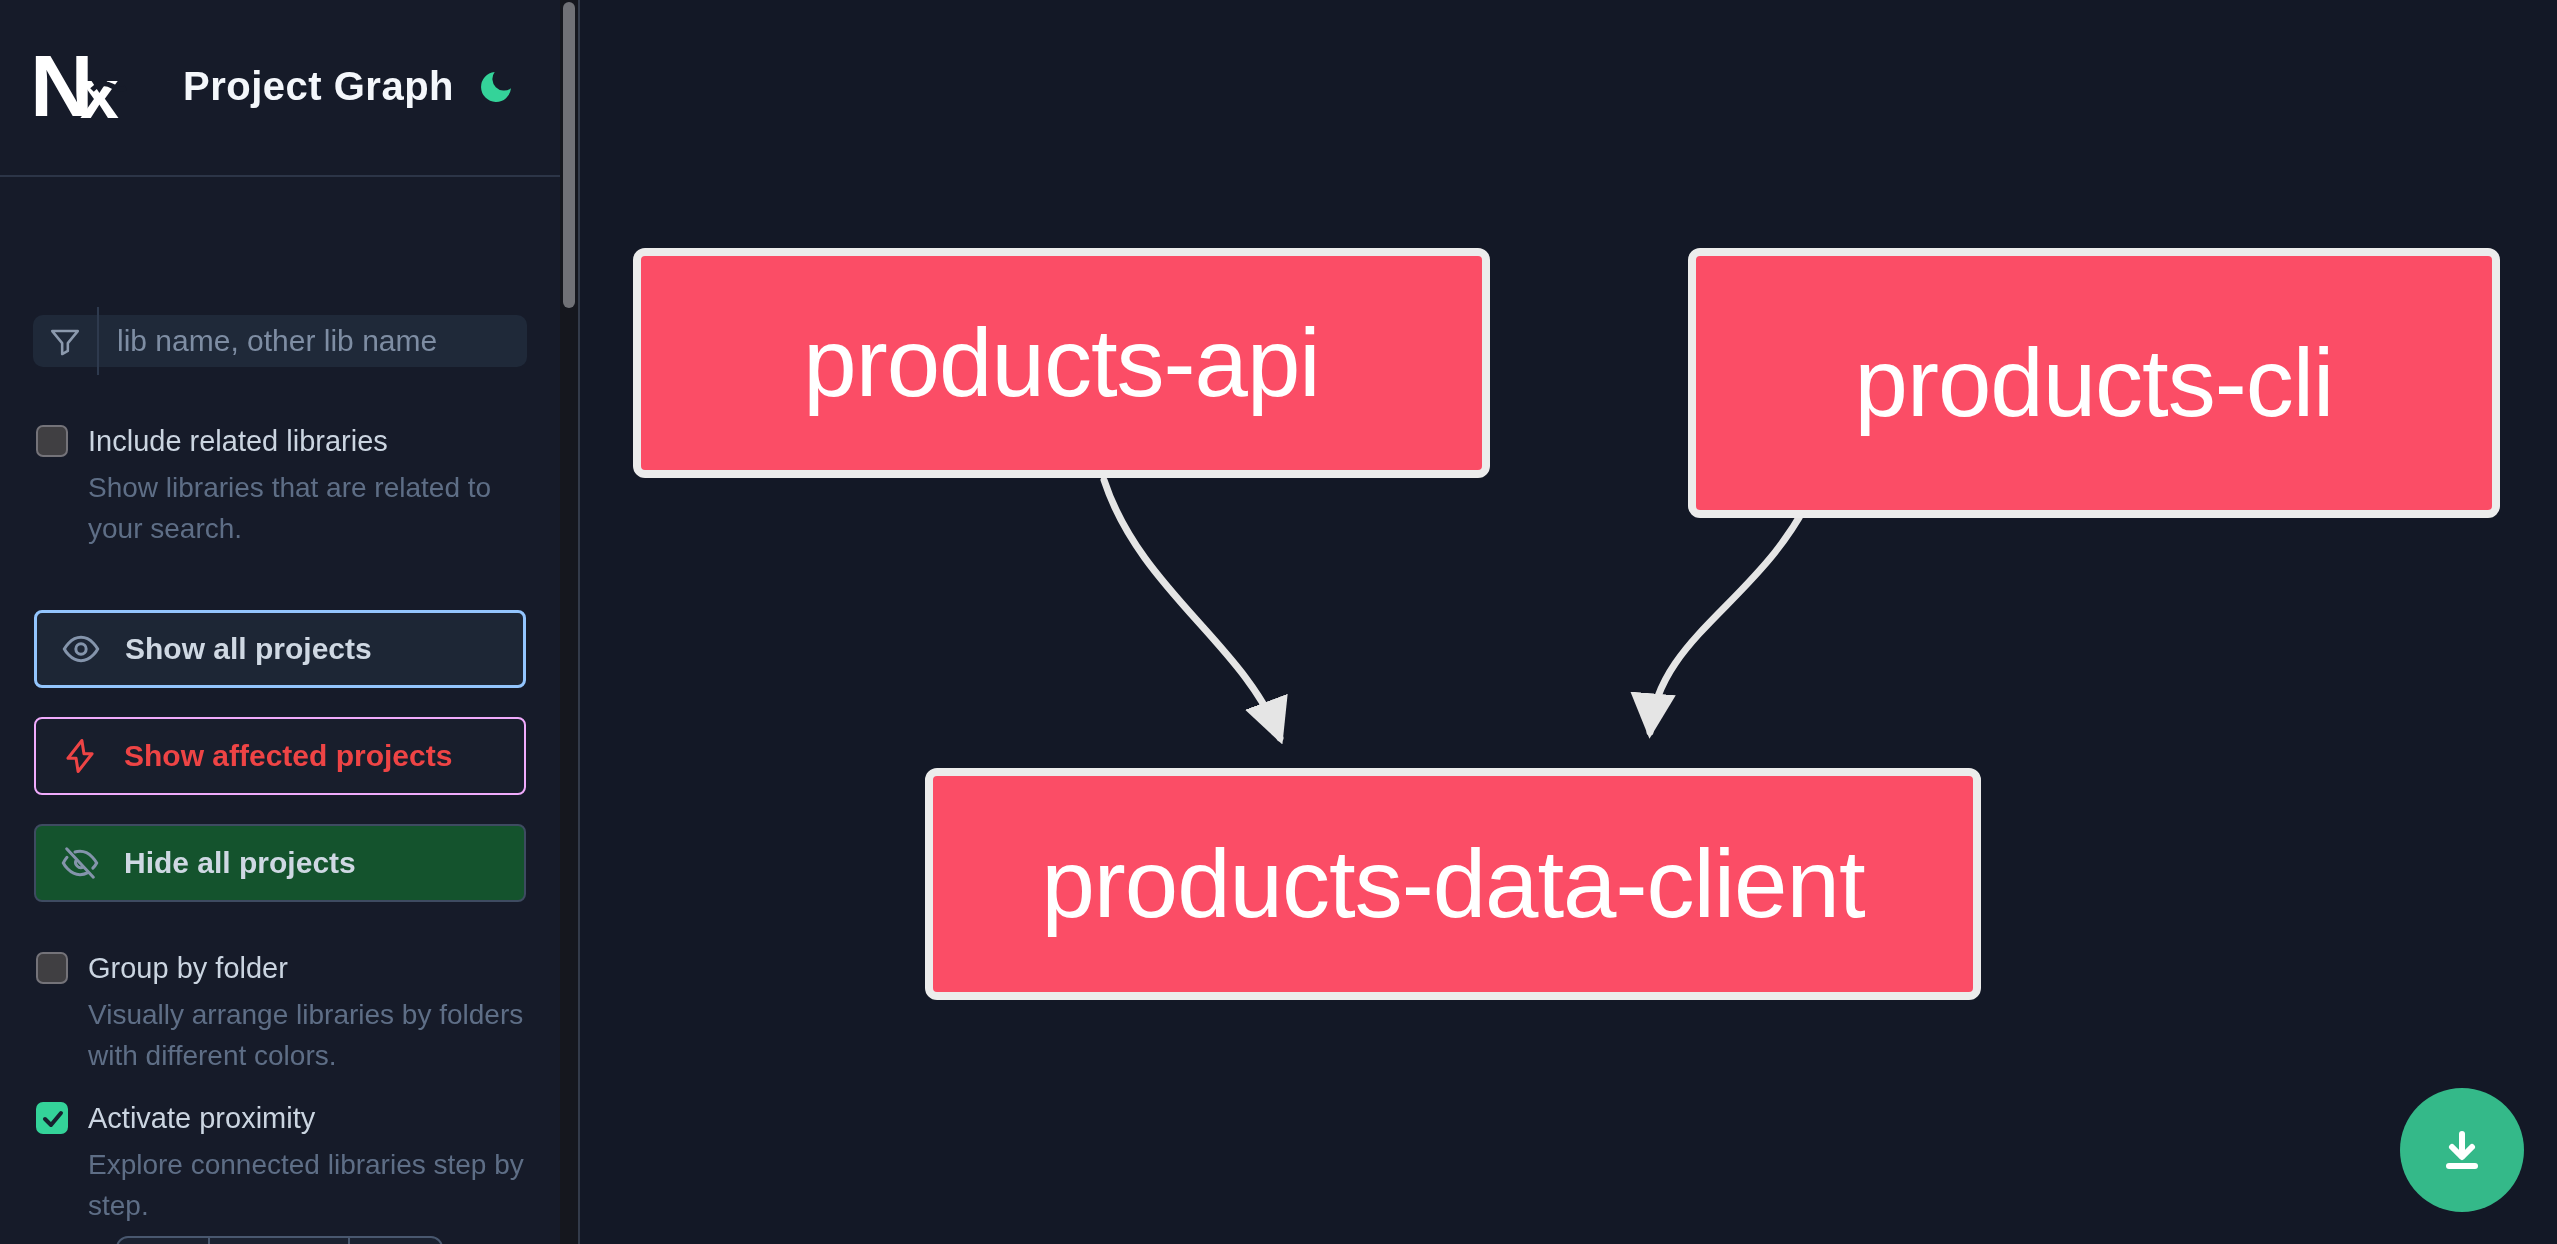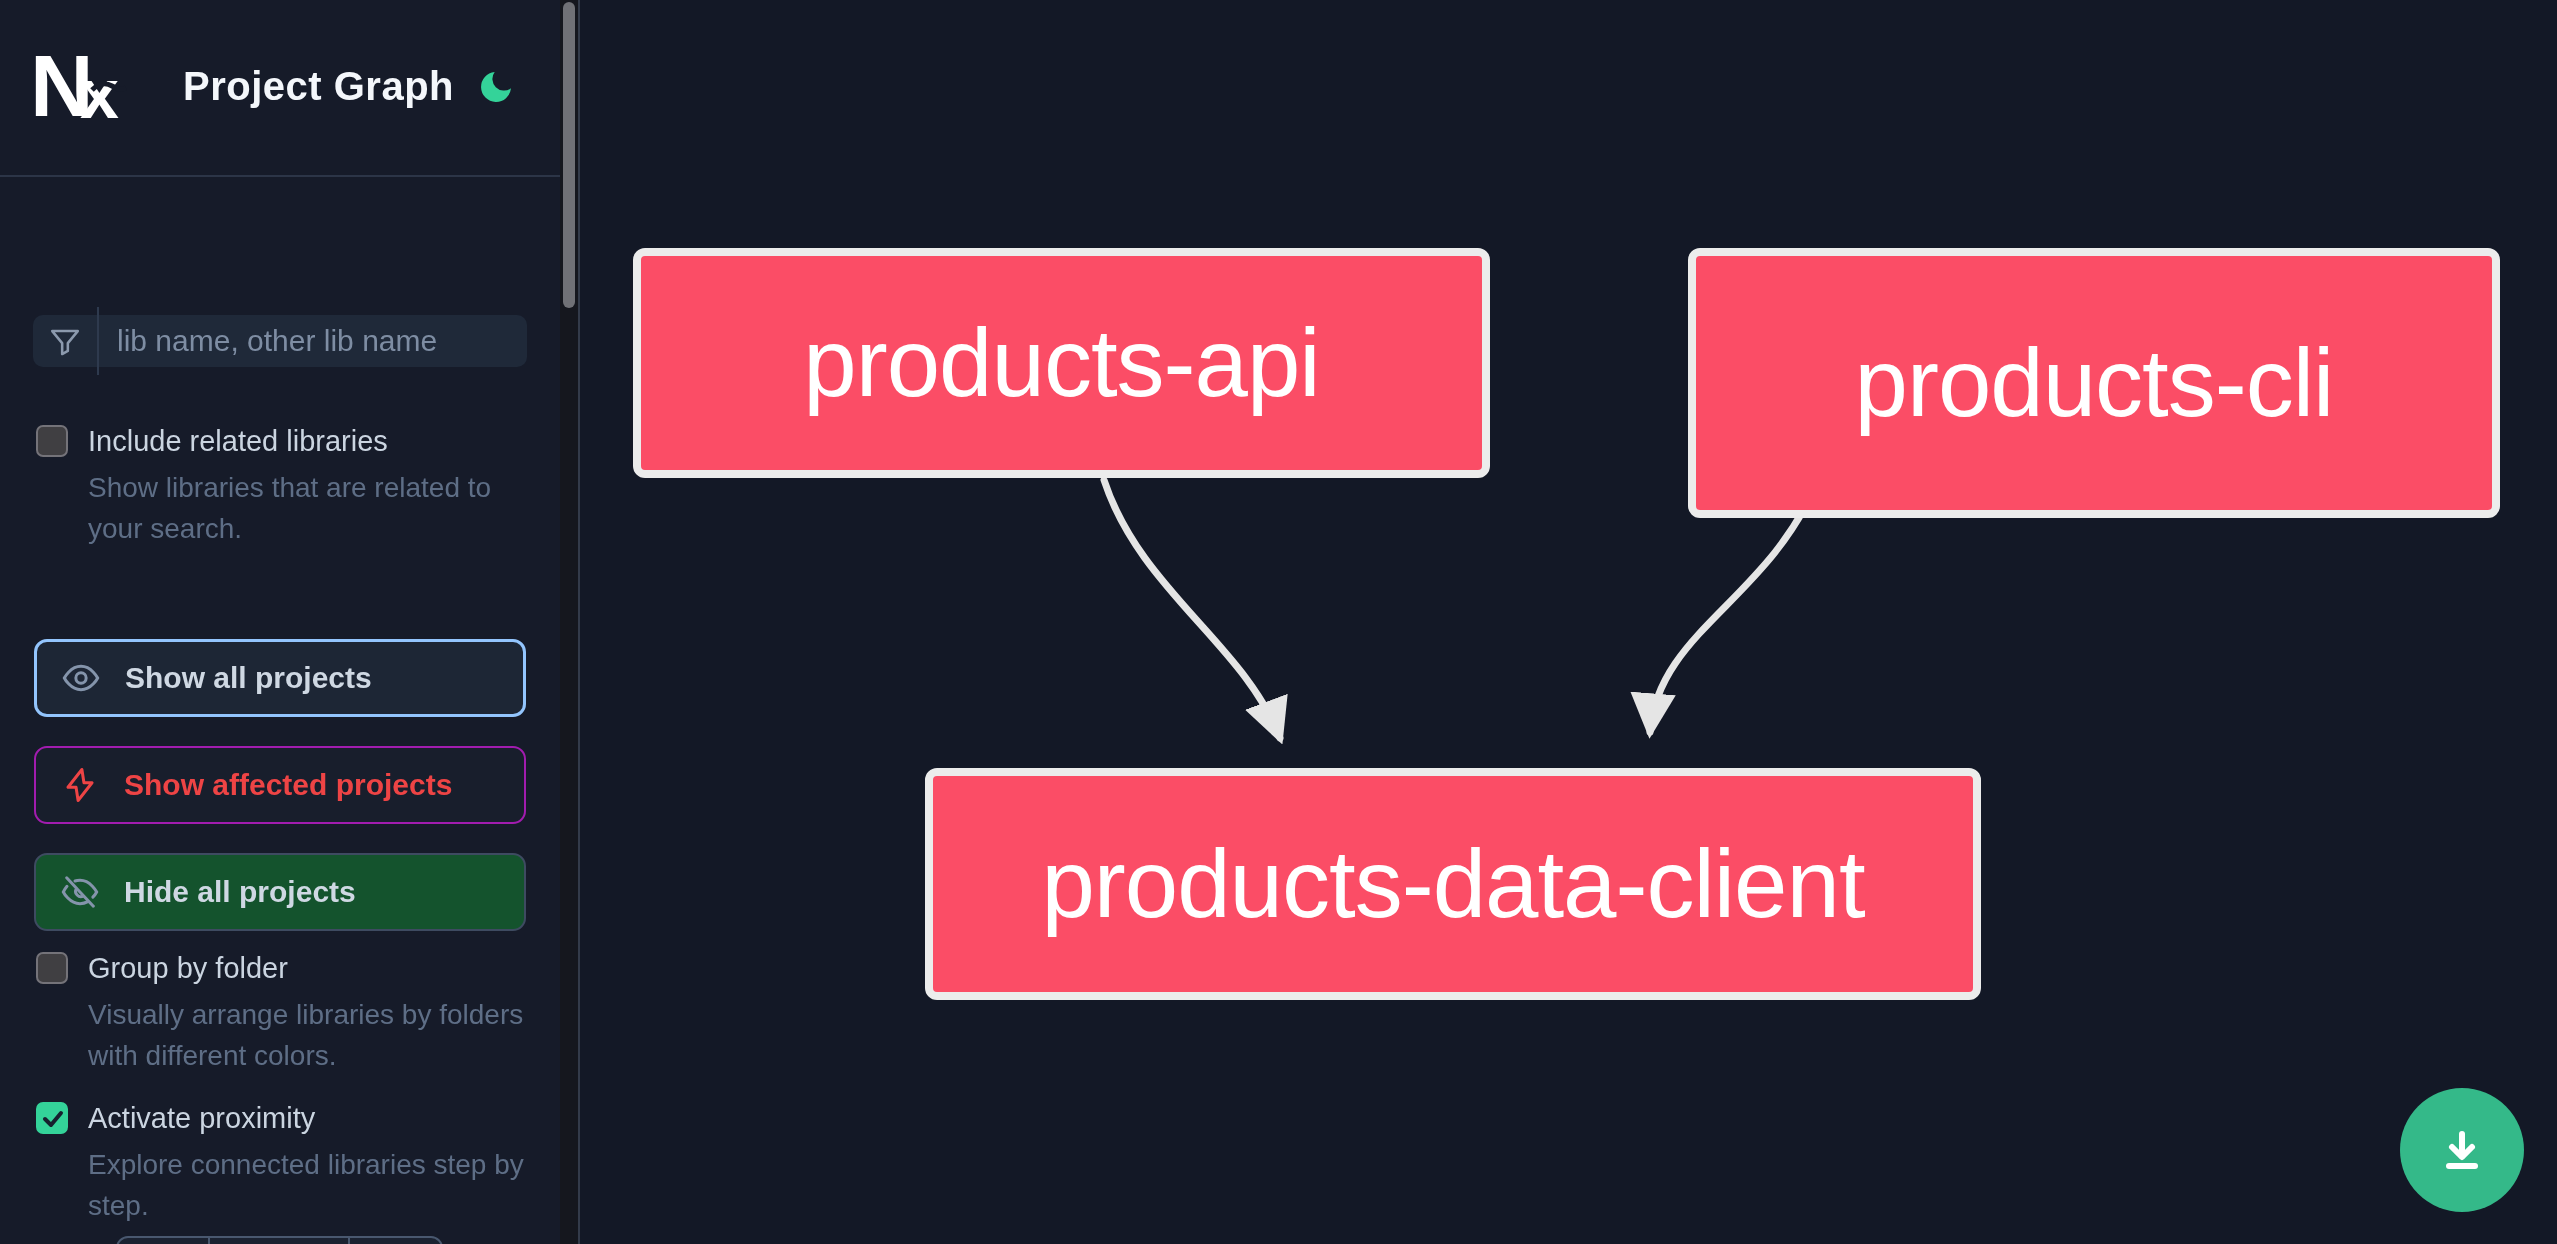--- a/index.html
+++ b/index.html
@@ -18,26 +18,26 @@
                    font-size:30px;padding:0 18px;font-family:"Liberation Sans",sans-serif;}
   .searchbox input::placeholder{color:#7e8da3;}
   .check-group{position:absolute;left:36px;width:488px;}
   .checkbox{position:absolute;left:0;top:2px;width:32px;height:32px;border-radius:7px;
             background:#403f42;border:2px solid #747379;box-sizing:border-box;cursor:pointer;}
   .checkbox.on{background:#34d399;border-color:#34d399;}
   .checkbox svg{display:none;position:absolute;left:2px;top:3px;}
   .checkbox.on svg{display:block;}
   .cg-label{margin-left:52px;font-size:29px;font-weight:400;color:#cbd5e1;line-height:36px;}
   .cg-desc{margin-left:52px;margin-top:8px;font-size:28px;color:#5e6e86;line-height:41px;width:440px;}
-  .sb-btn{position:absolute;left:34px;width:492px;height:78px;box-sizing:border-box;border-radius:13px;
-          display:flex;align-items:center;cursor:pointer;background:#1a2230;padding:0;margin-top:29px;}
+  .sb-btn{position:absolute;left:34px;width:492px;height:78px;box-sizing:border-box;border-radius:8px;
+          display:flex;align-items:center;cursor:pointer;background:#1a2230;padding:0;}
   .sb-btn .ic{width:88px;display:flex;justify-content:center;align-items:center;}
   .sb-btn .lbl{font-size:30px;font-weight:700;color:#cfd8e3;font-family:"Liberation Sans",sans-serif;}
   .btn-all{top:610px;border:3px solid #93c5fd;background:#1d2635;}
-  .btn-affected{top:717px;border:2px solid #a21caf;background:#181e2c;}
+  .btn-affected{top:717px;border:2px solid #f0abfc;background:#181e2c;}
   .btn-affected .lbl{color:#ee4445;}
   .btn-hide{top:824px;border:2px solid #3e4b61;background:#14532d;}
   .stepper{position:absolute;left:116px;top:1236px;width:327px;height:30px;box-sizing:border-box;
            background:#1b2231;border:2px solid #49586f;border-radius:12px 12px 0 0;display:flex;}
   .stepper .seg{flex:none;height:100%;box-sizing:border-box;}
   .stepper .seg:nth-child(1){width:92px;border-right:2px solid #49586f;}
   .stepper .seg:nth-child(2){width:140px;border-right:2px solid #49586f;}
   
   .scroll-strip{position:absolute;left:560px;top:0;width:18px;height:1244px;background:#15171e;border-right:2px solid #333b4a;}
   .scroll-thumb{position:absolute;left:3px;top:2px;width:12px;height:306px;background:#707176;border-radius:6px;cursor:pointer;}

